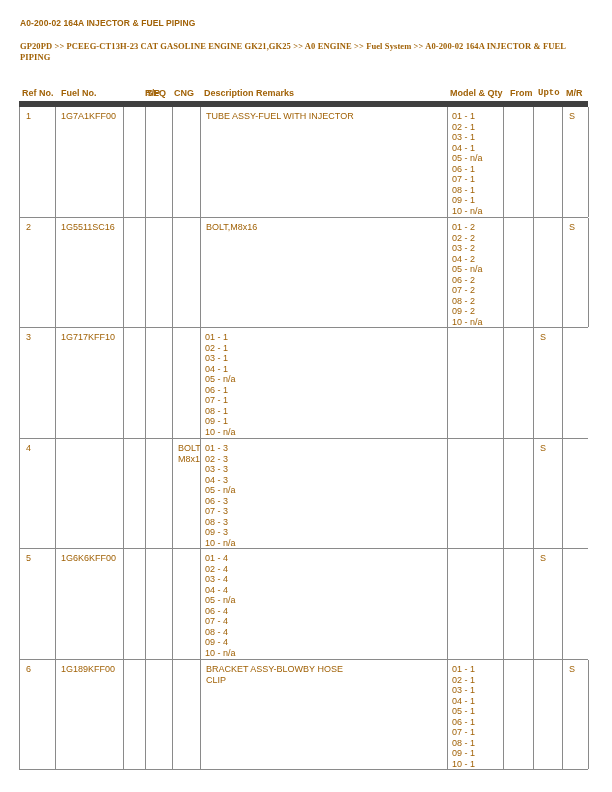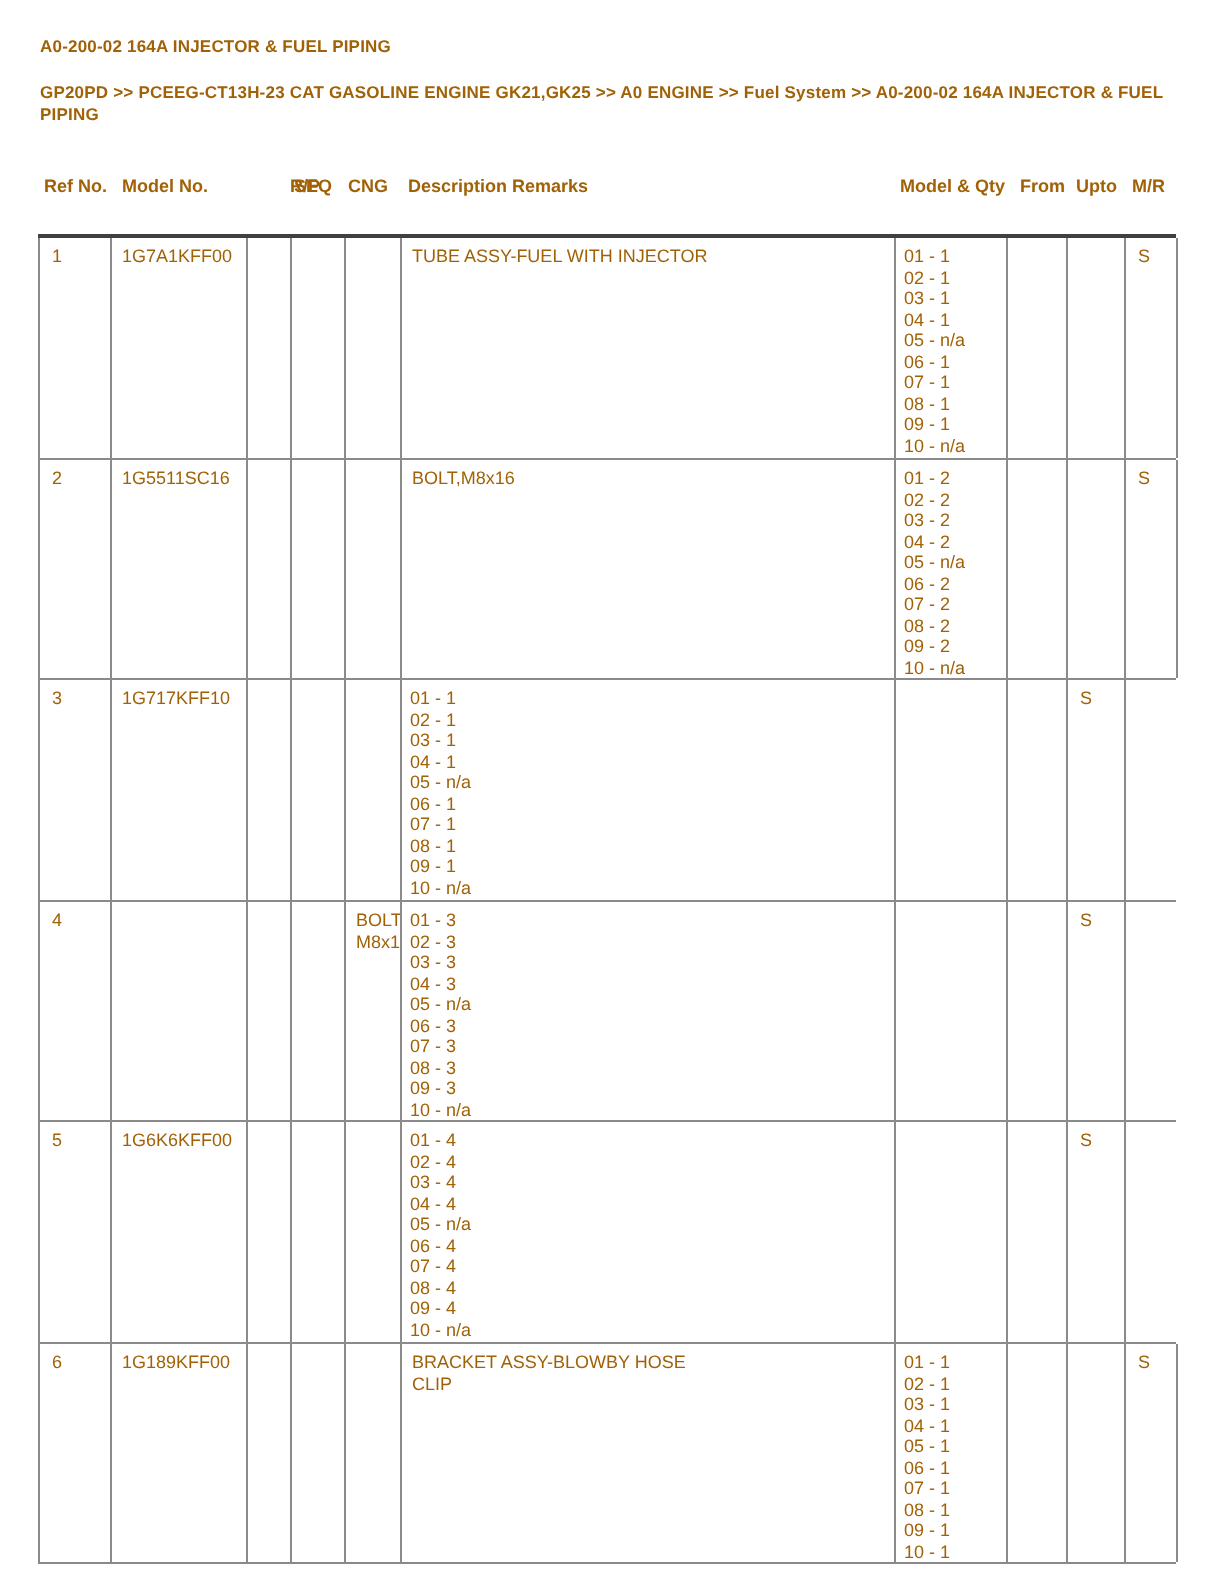--- a/index.html
+++ b/index.html
@@ -12,44 +12,44 @@
     overflow:hidden;
     margin:0 auto;
   }
   .doc-title{
     position:absolute;left:20px;top:18px;
     font-size:8.5px;font-weight:bold;letter-spacing:0.1px;
     white-space:nowrap;
   }
   .breadcrumb{
     position:absolute;left:20px;top:41px;width:568px;
-    font-size:8.5px;font-weight:bold;line-height:11px;letter-spacing:0.1px;
+    font-size:8.5px;font-weight:bold;line-height:11px;letter-spacing:0.1px;font-family:Liberation Serif, serif;
   }
   .parts-table{
     position:absolute;left:19px;top:88px;width:569px;
   }
   .t-row{
     display:grid;
     grid-template-columns:36px 68px 22px 27px 28px 247px 56px 30px 29px 26px;
   }
   .t-head{
-    border-bottom:2px solid #404040;
+    border-bottom:6px solid #404040;
     font-weight:bold;font-size:9px;line-height:10px;
-    padding-bottom:19px;
+    padding-bottom:3px;
   }
   .t-head .hcell{white-space:nowrap;overflow:visible;}
   .h-ref{padding-left:3px;}
   .h-part{padding-left:6px;}
   .h-rp{padding-left:2px;margin-left:20px;}
   .h-seq{padding-left:2px;}
   .h-cng{padding-left:2px;}
   .h-desc{padding-left:4px;}
   .h-model{padding-left:3px;}
   .h-from{padding-left:7px;}
-  .h-upto{padding-left:5px;}
+  .h-upto{padding-left:5px;font-family:Liberation Mono, monospace;}
   .h-mr{padding-left:4px;}
   .t-body{border-left:1px solid #8a8a8a;}
   .t-body .t-row{border-bottom:1px solid #8a8a8a;}
   .t-body .t-row:nth-child(1){min-height:110px;}
   .t-body .t-row:nth-child(2){min-height:109px;}
   .t-body .t-row:nth-child(3){min-height:110px;}
   .t-body .t-row:nth-child(4){min-height:109px;}
   .t-body .t-row:nth-child(5){min-height:110px;}
   .t-body .t-row:nth-child(6){min-height:104px;}
   .cell{
@@ -70,21 +70,21 @@
 <div class="page">
 
   <div class="doc-title">A0-200-02 164A INJECTOR &amp; FUEL PIPING</div>
 
   <div class="breadcrumb">GP20PD &gt;&gt; PCEEG-CT13H-23 CAT GASOLINE ENGINE GK21,GK25 &gt;&gt; A0 ENGINE &gt;&gt; Fuel System &gt;&gt; A0-200-02 164A INJECTOR &amp; FUEL PIPING</div>
 
   <div class="parts-table">
 
     <div class="t-row t-head">
       <div class="hcell h-ref">Ref No.</div>
-      <div class="hcell h-part">Model No.</div>
+      <div class="hcell h-part">Fuel No.</div>
       <div class="hcell h-rp">R/P</div>
       <div class="hcell h-seq">SEQ</div>
       <div class="hcell h-cng">CNG</div>
       <div class="hcell h-desc">Description Remarks</div>
       <div class="hcell h-model">Model &amp; Qty</div>
       <div class="hcell h-from">From</div>
       <div class="hcell h-upto">Upto</div>
       <div class="hcell h-mr">M/R</div>
     </div>
 

